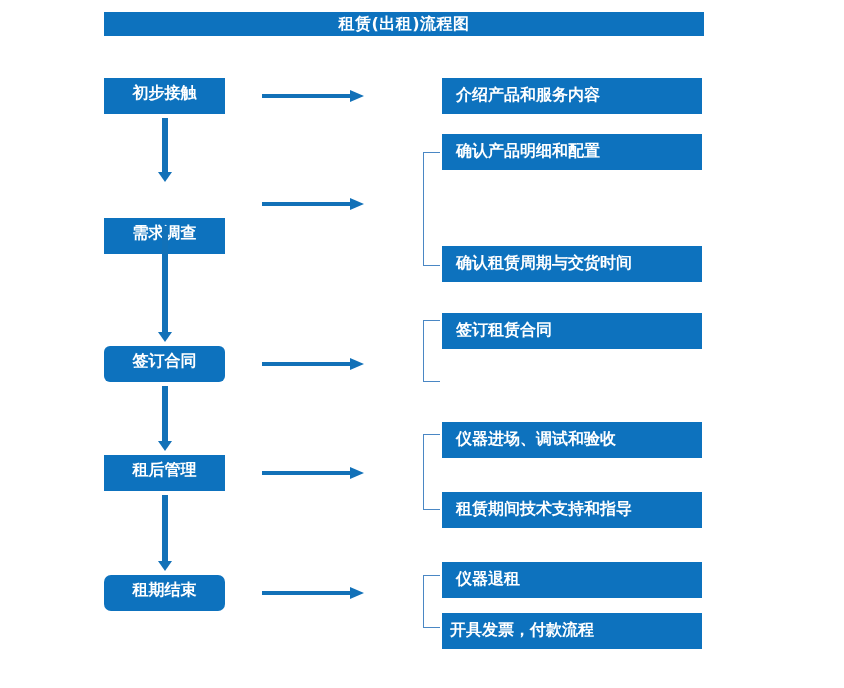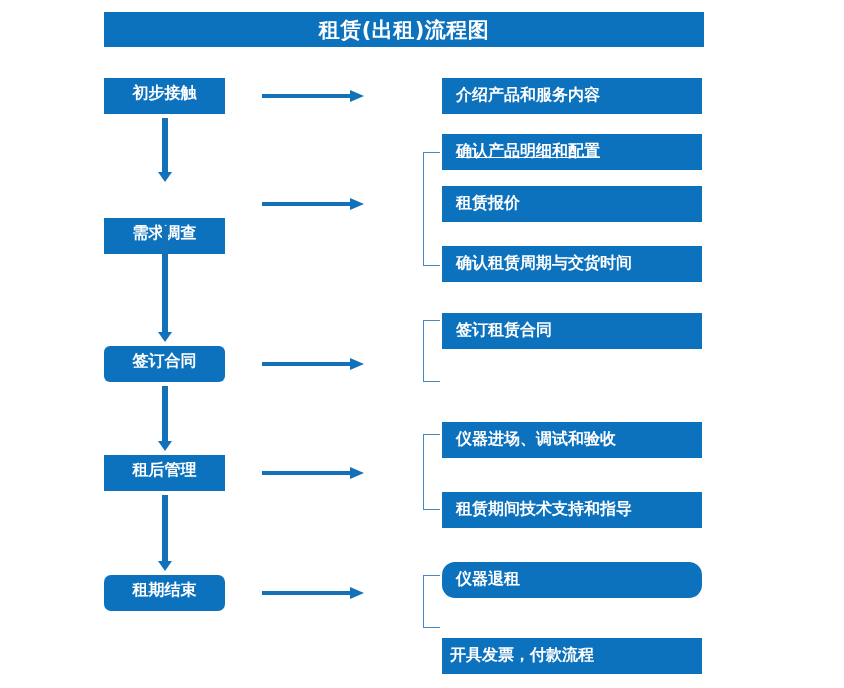--- a/index.html
+++ b/index.html
@@ -15,27 +15,27 @@
     overflow: hidden;
     font-family: "DejaVu Sans", "Liberation Sans", sans-serif;
   }
 
   
   .title-bar {
     position: absolute;
     left: 104px;
     top: 12px;
     width: 600px;
-    height: 35px;
+    height: 24px;
     background: #0d72be;
     color: #ffffff;
     display: flex;
     align-items: center;
     justify-content: center;
-    font-size: 21px;
+    font-size: 16px;
     font-weight: bold;
     letter-spacing: 0.5px;
   }
 
   
   .node {
     position: absolute;
     background: #0d72be;
     color: #ffffff;
     display: flex;
@@ -173,25 +173,24 @@
     <div class="head"></div>
   </div>
 
   <div class="bracket" style="top:152px; height:114px;"></div>
   <div class="bracket" style="top:320px; height:62px;"></div>
   <div class="bracket" style="top:434px; height:76px;"></div>
   <div class="bracket" style="top:575px; height:53px;"></div>
 
   <div class="node right" style="top:78px;">介绍产品和服务内容</div>
 
-  <div class="node right" style="top:134px;text-decoration:underline;">确认产品明细和配置</div>
-  <div class="node right" style="top:186px;">租赁报价</div>
+  <div class="node right" style="top:134px;">确认产品明细和配置</div>
   <div class="node right" style="top:246px;">确认租赁周期与交货时间</div>
 
   <div class="node right" style="top:313px;">签订租赁合同</div>
 
   <div class="node right" style="top:422px;">仪器进场、调试和验收</div>
   <div class="node right" style="top:492px;">租赁期间技术支持和指导</div>
 
-  <div class="node right" style="top:562px;border-radius:13px;">仪器退租</div>
-  <div class="node right" style="top:638px;padding-left:8px;">开具发票，付款流程</div>
+  <div class="node right" style="top:562px;">仪器退租</div>
+  <div class="node right" style="top:613px;padding-left:8px;">开具发票，付款流程</div>
 
 </div>
 
 </body></html>

